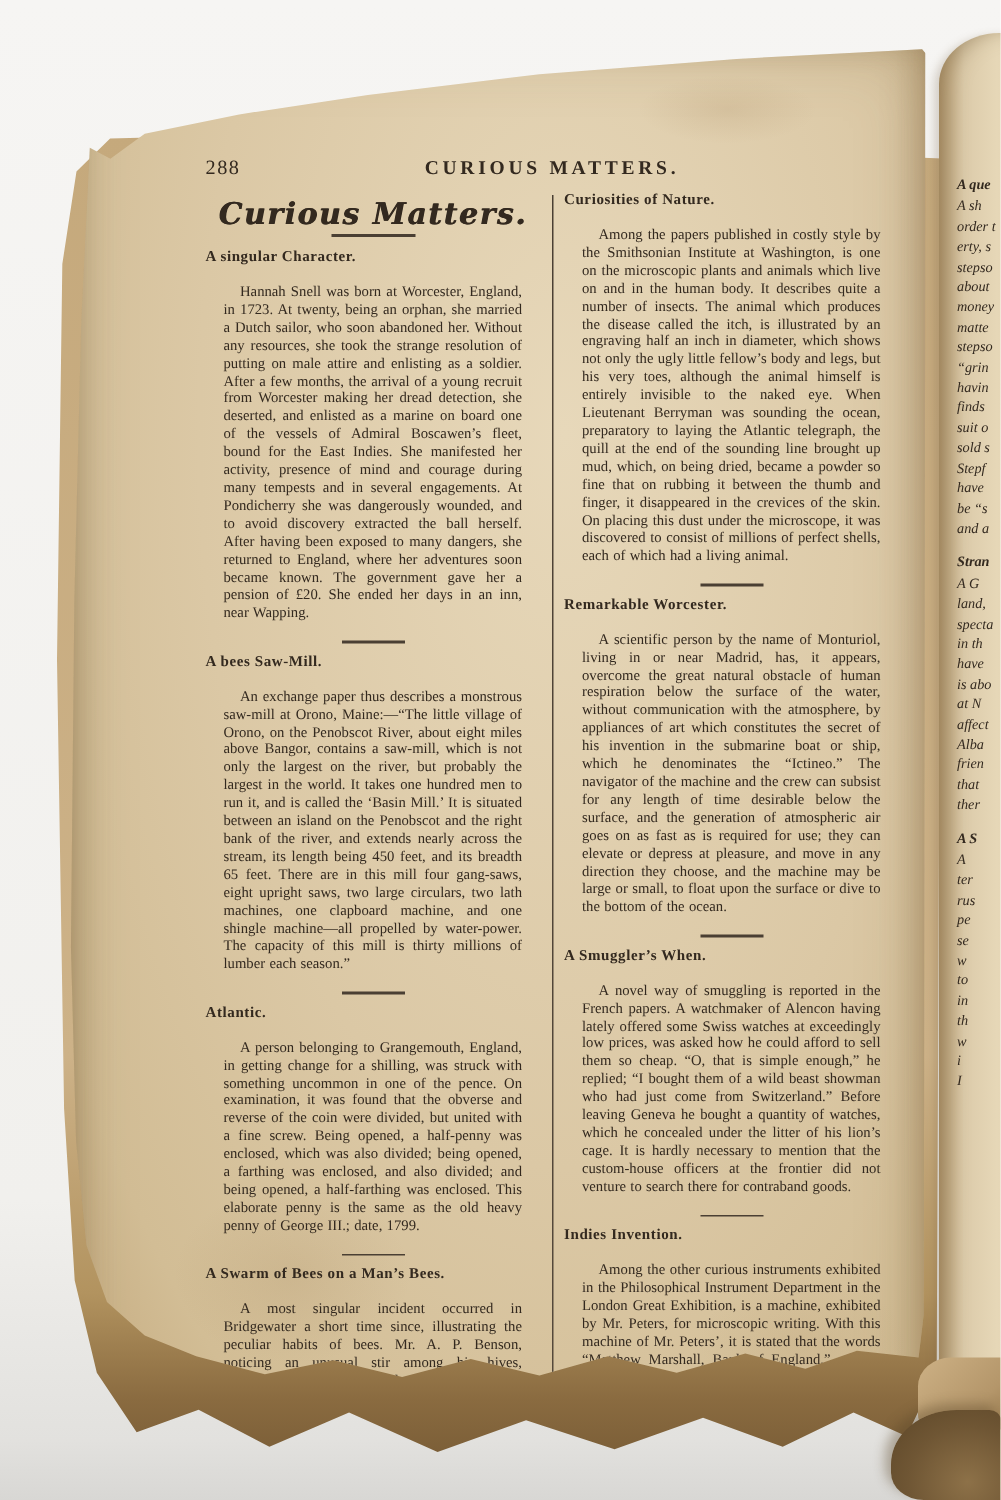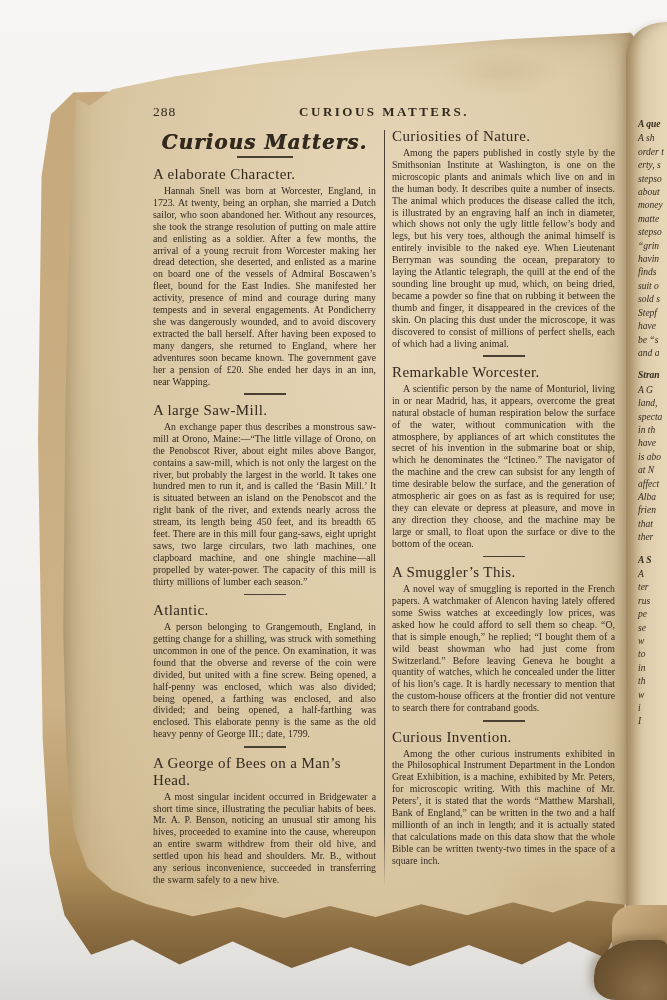--- a/index.html
+++ b/index.html
@@ -22,21 +22,21 @@
   .page-stack{
     position:absolute;left:38px;top:88px;width:590px;height:880px;z-index:1;
     background:linear-gradient(180deg,#c5a97c 0%,#cdb288 70%,#b2935f 88%,#8a6b40 96%,#7c5f38 100%);
     clip-path:polygon(6% 0.5%,2.2% 3%,0.6% 10%,0% 40%,0.8% 74%,2% 87%,4.5% 94%,9% 98.5%,
       16% 96.8%,24% 99.6%,33% 97%,43% 100%,53% 97.6%,63% 99.8%,73% 97.4%,82% 99.6%,
       90% 97%,96% 98.8%,99.4% 94%,100% 2%,70% 1.2%,35% 0%);
     box-shadow:0 6px 10px rgba(90,80,60,.35);
   }
   
   .book-page{
-    position:absolute;left:61px;top:30px;width:572px;height:925px;z-index:2;
+    position:absolute;left:45px;top:30px;width:572px;height:925px;z-index:2;
     background:radial-gradient(ellipse at 58% 28%, var(--paper-light) 0%, var(--paper) 52%, #d2bd95 82%, var(--paper-edge) 100%);
     clip-path:polygon(2.6% 7.4%,5% 8.2%,9% 6.4%,20% 5%,35% 3.6%,55% 2.1%,78% 1%,99.6% 0.3%,
       100% 0.6%,99.8% 91.5%,99.2% 94.6%,
       92% 94.1%,86% 95.4%,79% 94.3%,71% 95.7%,63% 94.5%,55% 95.9%,47% 94.7%,39% 96%,
       31% 94.8%,23% 95.8%,15% 94.5%,9% 93%,4.6% 90.6%,2.2% 86.5%,1% 79%,0.4% 65%,0.8% 40%,1.6% 20%);
     box-shadow:inset 0 0 46px rgba(115,88,48,.28), inset -12px 0 26px -10px rgba(125,95,55,.38),
                inset 14px 0 26px -12px rgba(115,88,48,.42), inset 0 -18px 30px -14px rgba(110,82,45,.45);
   }
   .stain{position:absolute;border-radius:50%;pointer-events:none;}
   .stain.s1{left:380px;top:20px;width:120px;height:46px;background:radial-gradient(ellipse,rgba(150,115,70,.14),rgba(150,115,70,0) 70%);}
@@ -53,22 +53,22 @@
   .col{width:223px;}
   .col-divider{width:1px;background:linear-gradient(180deg,var(--rule) 0%, #55493b 92%, rgba(85,73,59,0) 100%);
     margin:2px 7px 0 8px;}
 
   .section-title{font-size:20px;font-weight:bold;font-style:italic;text-align:center;
     font-family:"DejaVu Serif", serif;letter-spacing:1px;margin:2px 0 1px 0;
     text-shadow:0.4px 0 0 var(--ink);}
   .title-rule{width:56px;height:2px;background:var(--rule);margin:2px auto 8px auto;}
 
   .article{margin-bottom:1px;}
-  .article h3{font-size:15px;font-weight:normal;letter-spacing:.4px;margin:0 0 2px 0;}
-  .article p{font-size:9.8px;line-height:11.9px;text-align:justify;text-indent:11px;margin:0;
+  .article h3{font-size:10px;font-weight:bold;letter-spacing:.4px;margin:0 0 2px 0;}
+  .article p{font-size:9.8px;line-height:11.9px;text-align:justify;text-indent:11px;margin:12px;
     word-spacing:.4px;}
   .sep{width:42px;height:1.5px;background:var(--rule);margin:6px auto 7px auto;}
 
   
   .next-page{
     position:absolute;left:626px;top:22px;width:64px;height:978px;z-index:3;
     background:linear-gradient(90deg,#c2a87e 0%, #dccbaa 26%, #e6d7b7 60%, #e2d2b1 100%);
     border-top-left-radius:40px 34px;
     box-shadow:inset 10px 0 14px -5px rgba(110,85,50,.5), -3px 2px 6px rgba(120,100,70,.25);
     overflow:hidden;
@@ -107,66 +107,66 @@
       <span class="running-head">CURIOUS MATTERS.</span>
     </div>
 
     <div class="columns">
 
       <div class="col">
         <div class="section-title">Curious Matters.</div>
         <div class="title-rule"></div>
 
         <div class="article">
-          <h3>A elaborate Character.</h3>
+          <h3>A singular Character.</h3>
           <p>Hannah Snell was born at Worcester, England, in 1723.  At twenty, being an orphan, she married a Dutch sailor, who soon abandoned her.  Without any resources, she took the strange resolution of putting on male attire and enlisting as a soldier. After a few months, the arrival of a young recruit from Worcester making her dread detection, she deserted, and enlisted as a marine on board one of the vessels of Admiral Boscawen’s fleet, bound for the East Indies.  She manifested her activity, presence of mind and courage during many tempests and in several engagements.  At Pondicherry she was dangerously wounded, and to avoid discovery extracted the ball herself.  After having been exposed to many dangers, she returned to England, where her adventures soon became known.  The government gave her a pension of £20.  She ended her days in an inn, near Wapping.</p>
         </div>
         <div class="sep"></div>
 
         <div class="article">
-          <h3>A large Saw-Mill.</h3>
+          <h3>A bees Saw-Mill.</h3>
           <p>An exchange paper thus describes a monstrous saw-mill at Orono, Maine:—“The little village of Orono, on the Penobscot River, about eight miles above Bangor, contains a saw-mill, which is not only the largest on the river, but probably the largest in the world.  It takes one hundred men to run it, and is called the ‘Basin Mill.’  It is situated between an island on the Penobscot and the right bank of the river, and extends nearly across the stream, its length being 450 feet, and its breadth 65 feet.  There are in this mill four gang-saws, eight upright saws, two large circulars, two lath machines, one clapboard machine, and one shingle machine—all propelled by water-power.  The capacity of this mill is thirty millions of lumber each season.”</p>
         </div>
         <div class="sep"></div>
 
         <div class="article">
           <h3>Atlantic.</h3>
           <p>A person belonging to Grangemouth, England, in getting change for a shilling, was struck with something uncommon in one of the pence.  On examination, it was found that the obverse and reverse of the coin were divided, but united with a fine screw.  Being opened, a half-penny was enclosed, which was also divided; being opened, a farthing was enclosed, and also divided; and being opened, a half-farthing was enclosed.  This elaborate penny is the same as the old heavy penny of George III.; date, 1799.</p>
         </div>
         <div class="sep"></div>
 
         <div class="article">
-          <h3>A George of Bees on a Man’s Head.</h3>
+          <h3>A Swarm of Bees on a Man’s Bees.</h3>
           <p>A most singular incident occurred in Bridgewater a short time since, illustrating the peculiar habits of bees.  Mr. A. P. Benson, noticing an unusual stir among his hives, proceeded to examine into the cause, whereupon an entire swarm withdrew from their old hive, and settled upon his head and shoulders.  Mr. B., without any serious inconvenience, succeeded in transferring the swarm safely to a new hive.</p>
         </div>
       </div>
 
       <div class="col-divider"></div>
 
       <div class="col">
         <div class="article">
           <h3>Curiosities of Nature.</h3>
           <p>Among the papers published in costly style by the Smithsonian Institute at Washington, is one on the microscopic plants and animals which live on and in the human body.  It describes quite a number of insects.  The animal which produces the disease called the itch, is illustrated by an engraving half an inch in diameter, which shows not only the ugly little fellow’s body and legs, but his very toes, although the animal himself is entirely invisible to the naked eye.  When Lieutenant Berryman was sounding the ocean, preparatory to laying the Atlantic telegraph, the quill at the end of the sounding line brought up mud, which, on being dried, became a powder so fine that on rubbing it between the thumb and finger, it disappeared in the crevices of the skin.  On placing this dust under the microscope, it was discovered to consist of millions of perfect shells, each of which had a living animal.</p>
         </div>
         <div class="sep"></div>
 
         <div class="article">
           <h3>Remarkable Worcester.</h3>
           <p>A scientific person by the name of Monturiol, living in or near Madrid, has, it appears, overcome the great natural obstacle of human respiration below the surface of the water, without communication with the atmosphere, by appliances of art which constitutes the secret of his invention in the submarine boat or ship, which he denominates the “Ictineo.”  The navigator of the machine and the crew can subsist for any length of time desirable below the surface, and the generation of atmospheric air goes on as fast as is required for use; they can elevate or depress at pleasure, and move in any direction they choose, and the machine may be large or small, to float upon the surface or dive to the bottom of the ocean.</p>
         </div>
         <div class="sep"></div>
 
         <div class="article">
-          <h3>A Smuggler’s This.</h3>
+          <h3>A Smuggler’s When.</h3>
           <p>A novel way of smuggling is reported in the French papers.  A watchmaker of Alencon having lately offered some Swiss watches at exceedingly low prices, was asked how he could afford to sell them so cheap.  “O, that is simple enough,” he replied; “I bought them of a wild beast showman who had just come from Switzerland.”  Before leaving Geneva he bought a quantity of watches, which he concealed under the litter of his lion’s cage.  It is hardly necessary to mention that the custom-house officers at the frontier did not venture to search there for contraband goods.</p>
         </div>
         <div class="sep"></div>
 
         <div class="article">
-          <h3>Curious Invention.</h3>
+          <h3>Indies Invention.</h3>
           <p>Among the other curious instruments exhibited in the Philosophical Instrument Department in the London Great Exhibition, is a machine, exhibited by Mr. Peters, for microscopic writing.  With this machine of Mr. Peters’, it is stated that the words “Matthew Marshall, Bank of England,” can be written in the two and a half millionth of an inch in length; and it is actually stated that calculations made on this data show that the whole Bible can be written twenty-two times in the space of a square inch.</p>
         </div>
       </div>
 
     </div>
   </div>
 </div>
 
 <div class="next-page">
   <div class="next-page-text">

